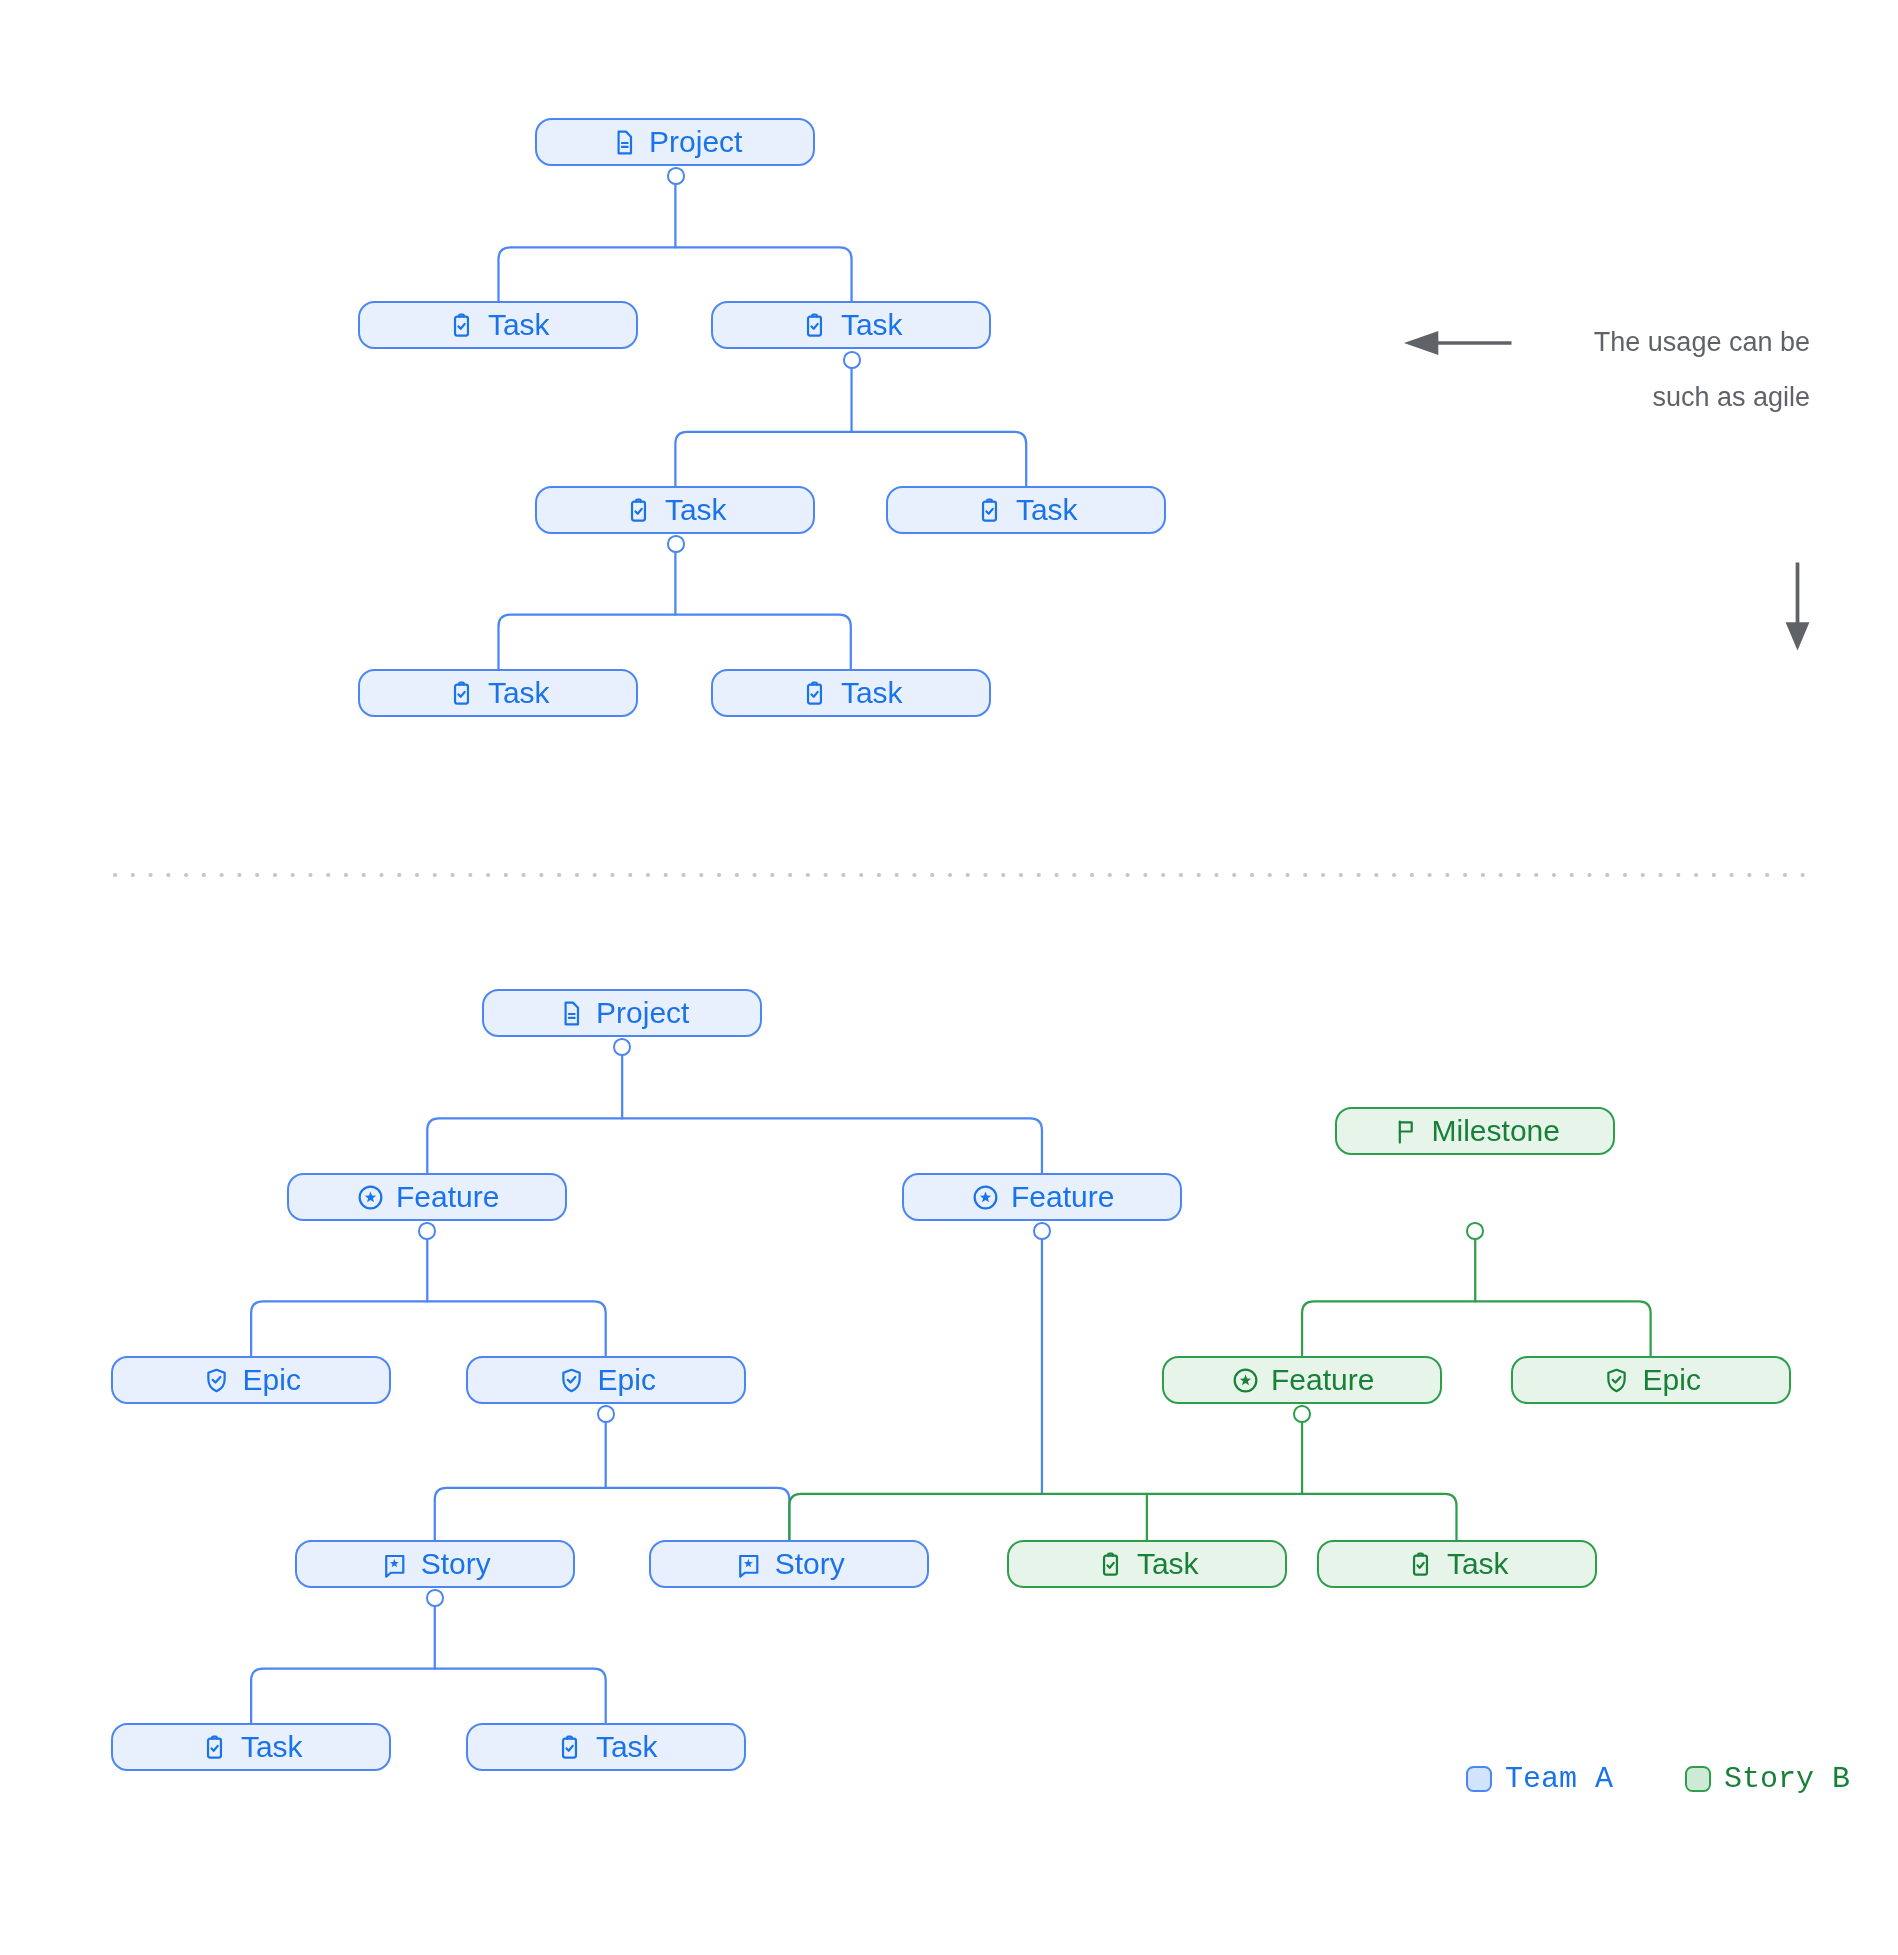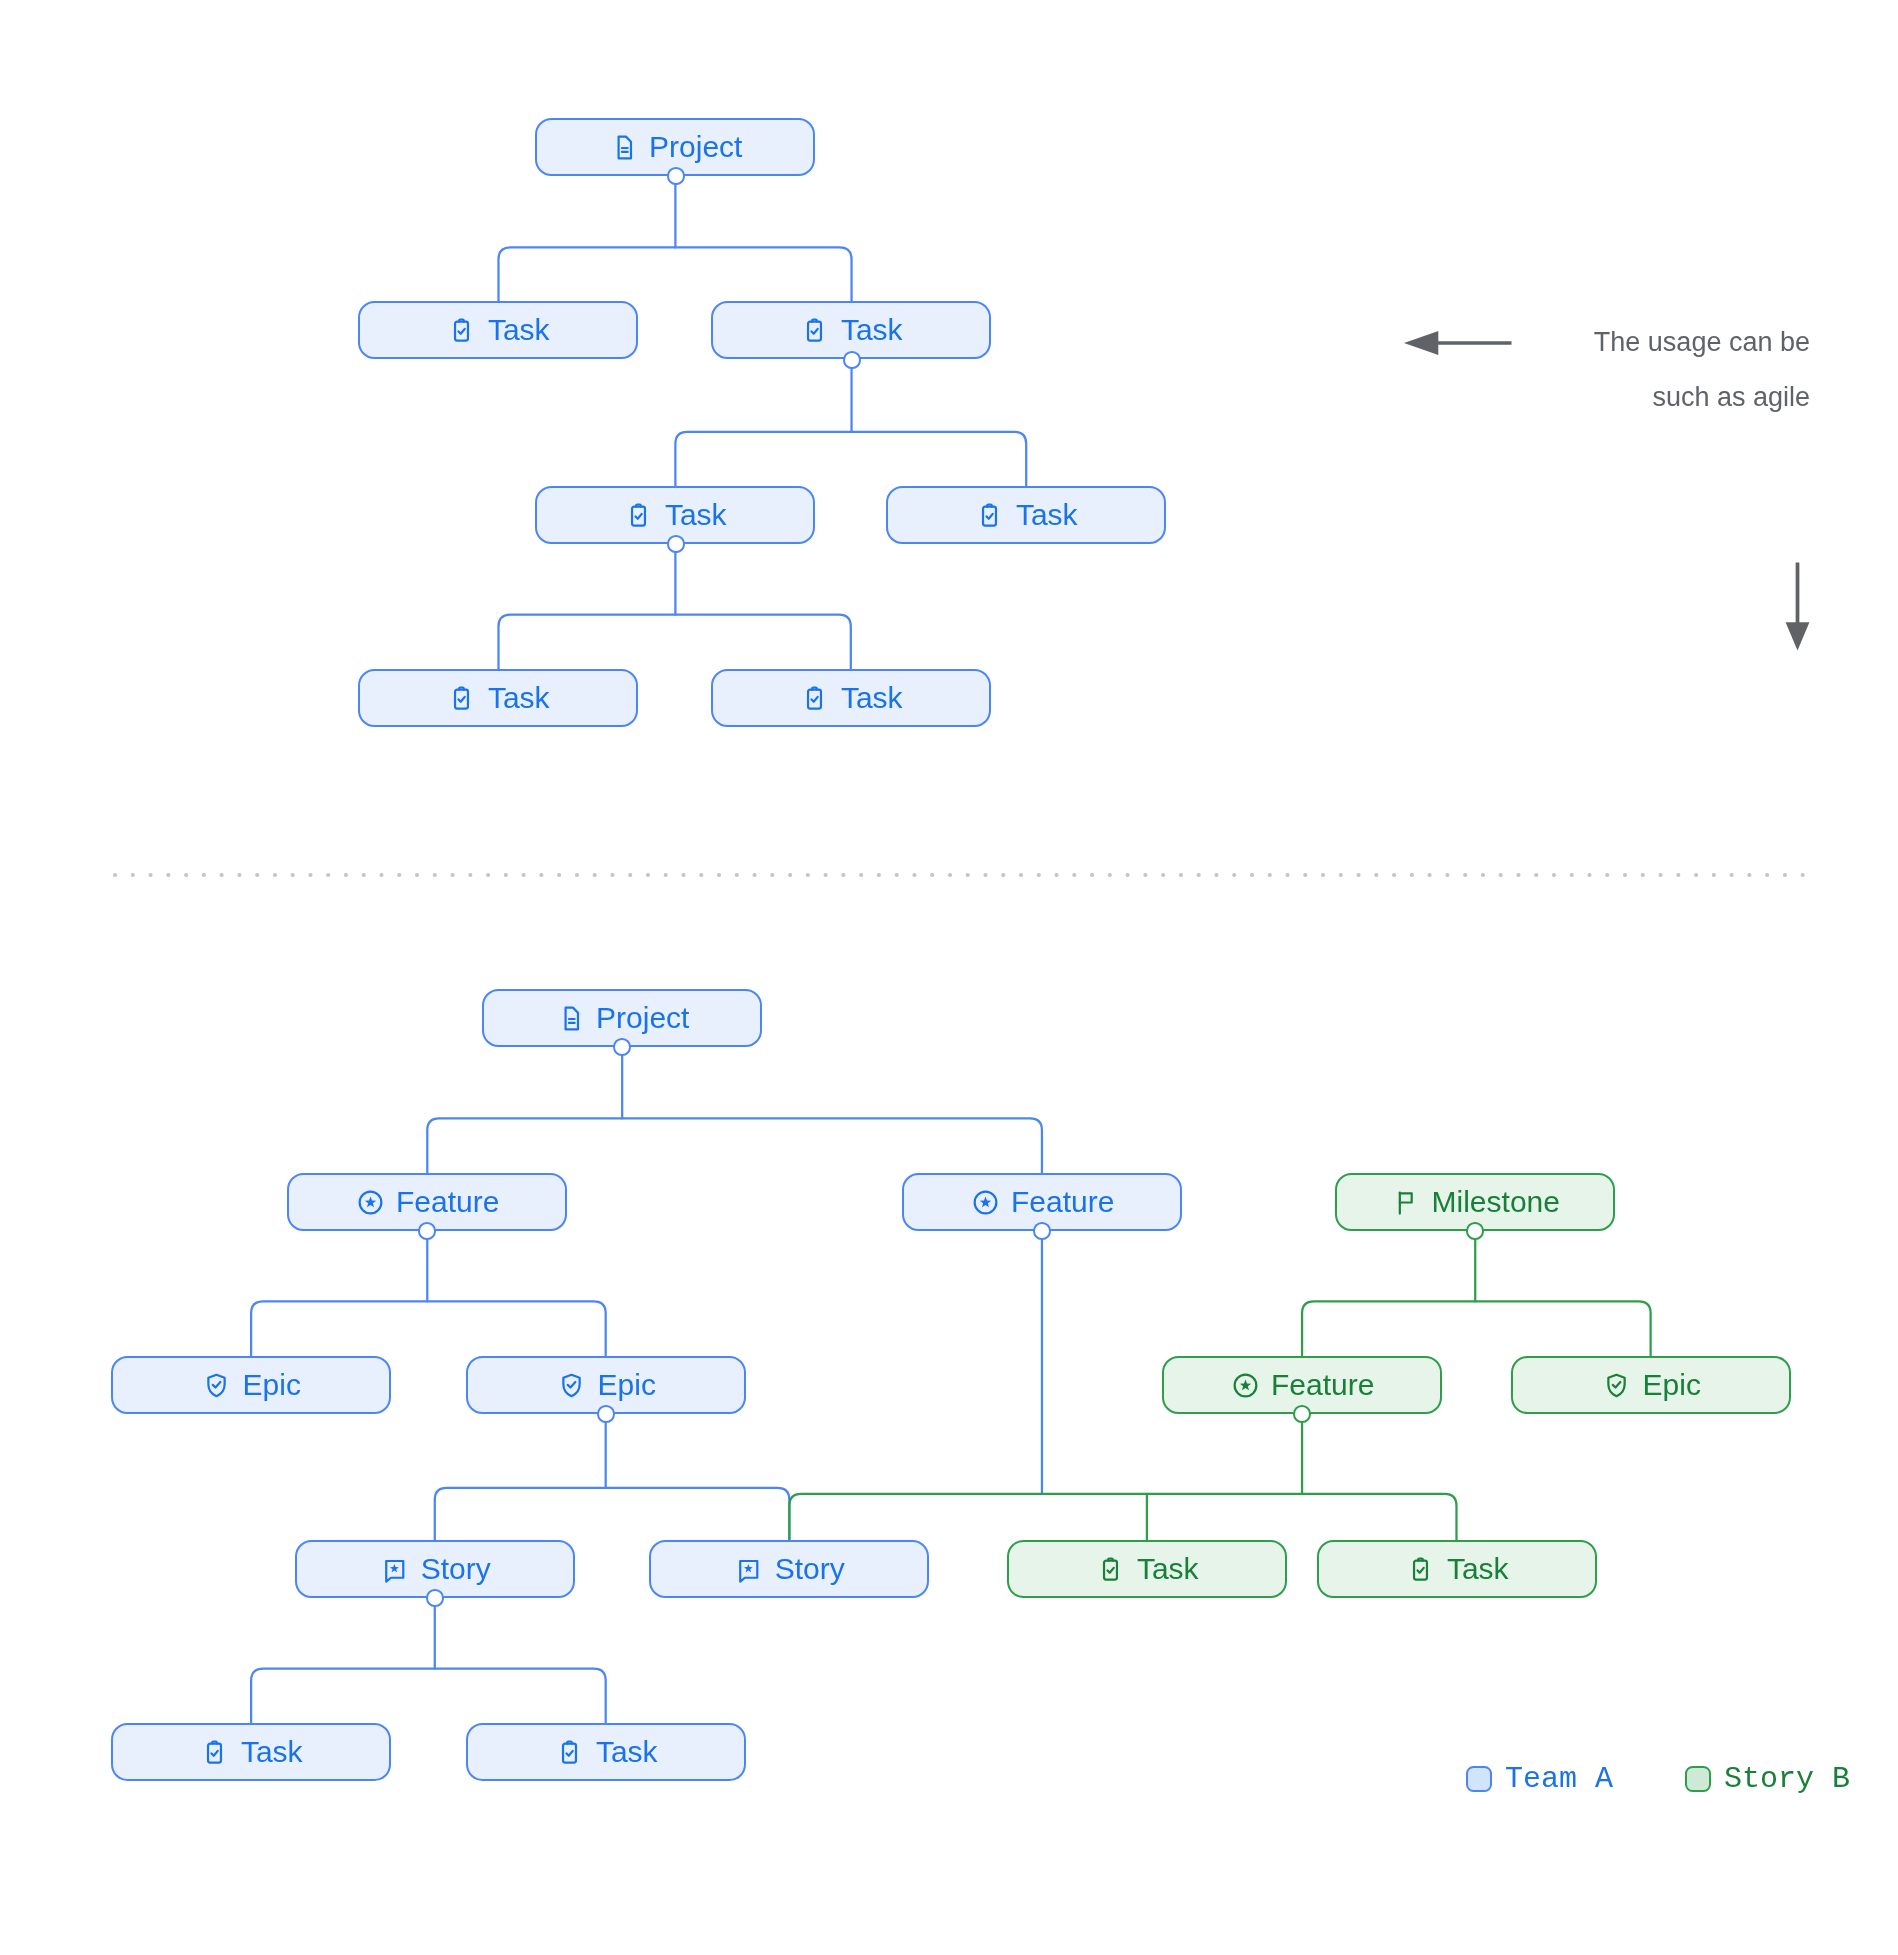--- a/index.html
+++ b/index.html
@@ -1,19 +1,19 @@
 <!DOCTYPE html>
 <html style="--a-fill: #e8f0fe; --a-border: #4c86f4; --a-text: #1a73e8; --a-swatch: #d2e3fc; --b-fill: #e6f4ea; --b-border: #2f9e4b; --b-text: #188038; --b-swatch: #ceead6; --ann: #5f6368;font-size:12px"><head>
 <meta charset="utf-8">
 <style>
   html,body{margin:0;padding:0;background:#ffffff;}
   #canvas{position:relative;width:1898px;height:1955px;background:#ffffff;overflow:hidden;
           font-family:"Liberation Sans", sans-serif;}
   svg.edges{position:absolute;left:0;top:0;pointer-events:none;}
-  .node{position:absolute;width:280px;height:58px;box-sizing:border-box;
+  .node{position:absolute;width:280px;height:48px;box-sizing:border-box;
         display:flex;align-items:center;justify-content:center;gap:10.5px;
         border-radius:16.5px;font-size:30px;font-weight:500;}
   .team-a{background:var(--a-fill);border:2.2px solid var(--a-border);color:var(--a-text);}
   .team-b{background:var(--b-fill);border:2.2px solid var(--b-border);color:var(--b-text);}
   .icon{display:flex;}
   .icon svg{width:31px;height:31px;fill:none;stroke:currentColor;stroke-width:1.7;
             stroke-linecap:round;stroke-linejoin:round;}
   .icon svg .fill{fill:currentColor;stroke:none;}
   .port{position:absolute;width:13.5px;height:13.5px;border-radius:50%;background:#fff;
         border:2.2px solid;box-sizing:content-box;}
@@ -187,21 +187,21 @@
     </div>
     <div class="node team-a" style="left: 902px; top: 1173px;">
       <span class="icon">
         <svg viewBox="0 0 24 24">
           <circle cx="12" cy="12" r="8.4"></circle>
           <polygon class="fill" points="12,7.4 13.15,10.42 16.37,10.58 13.85,12.6 14.7,15.72 12,13.95 9.3,15.72 10.15,12.6 7.63,10.58 10.85,10.42"></polygon>
         </svg>
       </span>
       <span>Feature</span>
     </div>
-    <div class="node team-b" style="left: 1335px; top: 1173px;">
+    <div class="node team-b" style="left: 1335px; top: 1107px;">
       <span class="icon">
         <svg viewBox="0 0 24 24">
           <path d="M7.6 20.6 V4.3"></path>
           <path d="M7.6 5 H16.8 V12 H7.6"></path>
         </svg>
       </span>
       <span>Milestone</span>
     </div>
     <div class="node team-a" style="left: 111px; top: 1356px;">
       <span class="icon">

